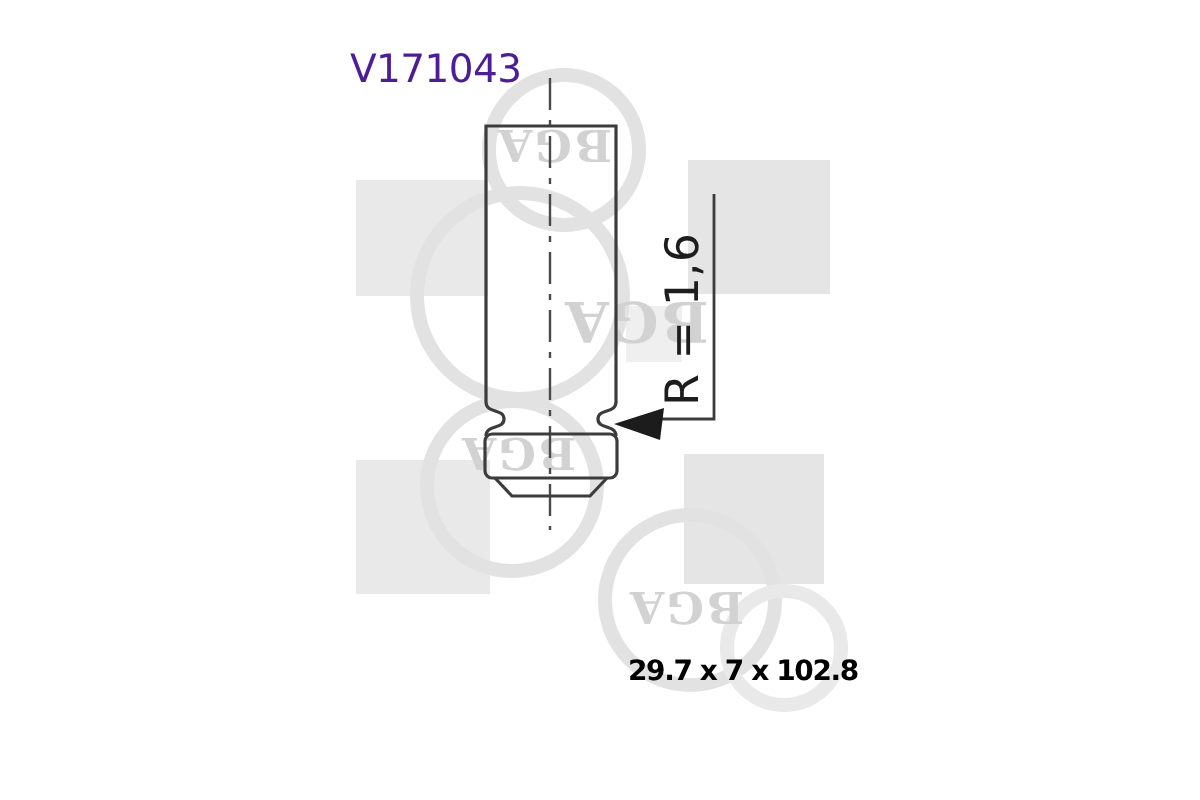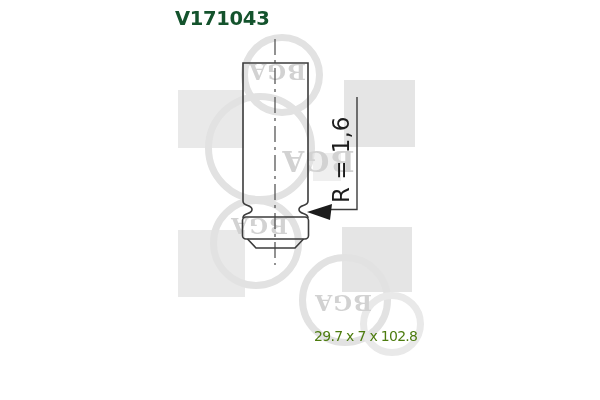--- a/index.html
+++ b/index.html
@@ -22,33 +22,33 @@
     font-family:"DejaVu Serif","Liberation Serif",serif;
     font-weight:bold;letter-spacing:1px;line-height:1;
     transform:translate(-50%,-50%) rotate(180deg);
     white-space:nowrap;
   }
   
   .drawing{position:absolute;inset:0;z-index:1;}
   
   .label{position:absolute;z-index:2;color:#262626;white-space:nowrap;}
   .part-number{
-    left:175px;top:9px;
-    font-size:19.5px;font-weight:bold;letter-spacing:-0.3px;line-height:1;
-    color:#14532d;
+    left:175px;top:25px;
+    font-size:19.5px;font-weight:normal;letter-spacing:-0.3px;line-height:1;
+    color:#4c1d95;
   }
   .type-code{
     left:229px;top:291px;
     font-size:64px;font-weight:bold;line-height:1;
     color:#252525;
   }
   .dims{
     left:314px;top:329px;
-    font-size:14px;font-weight:normal;letter-spacing:-0.7px;line-height:1;
-    color:#4d7c0f;
+    font-size:14px;font-weight:bold;letter-spacing:-0.7px;line-height:1;
+    color:#000000;
   }
 </style>
 </head>
 <body>
 
 <div class="canvas">
 
   <div class="wm">
     <div class="wm-sq" style="left:178px;top:90px;width:66px;height:58px;background:#e9e9e9;"></div>
     <div class="wm-sq" style="left:344px;top:80px;width:71px;height:67px;background:#e5e5e5;"></div>

